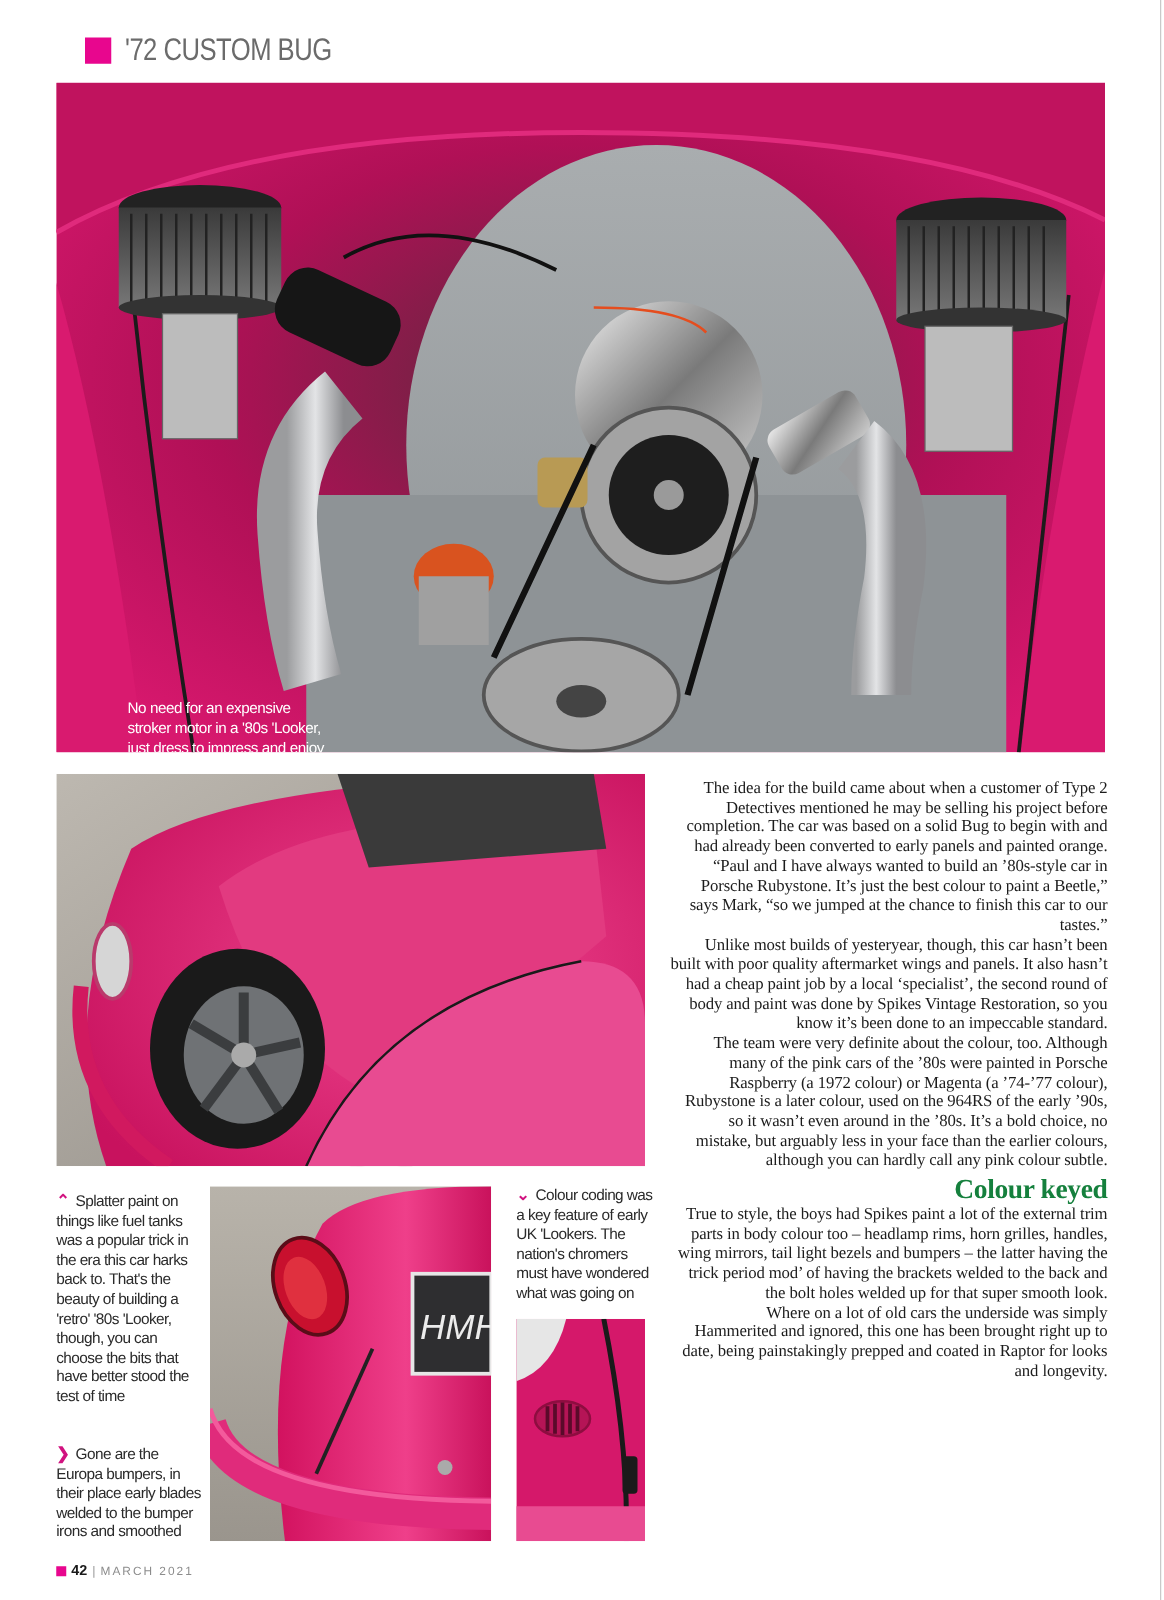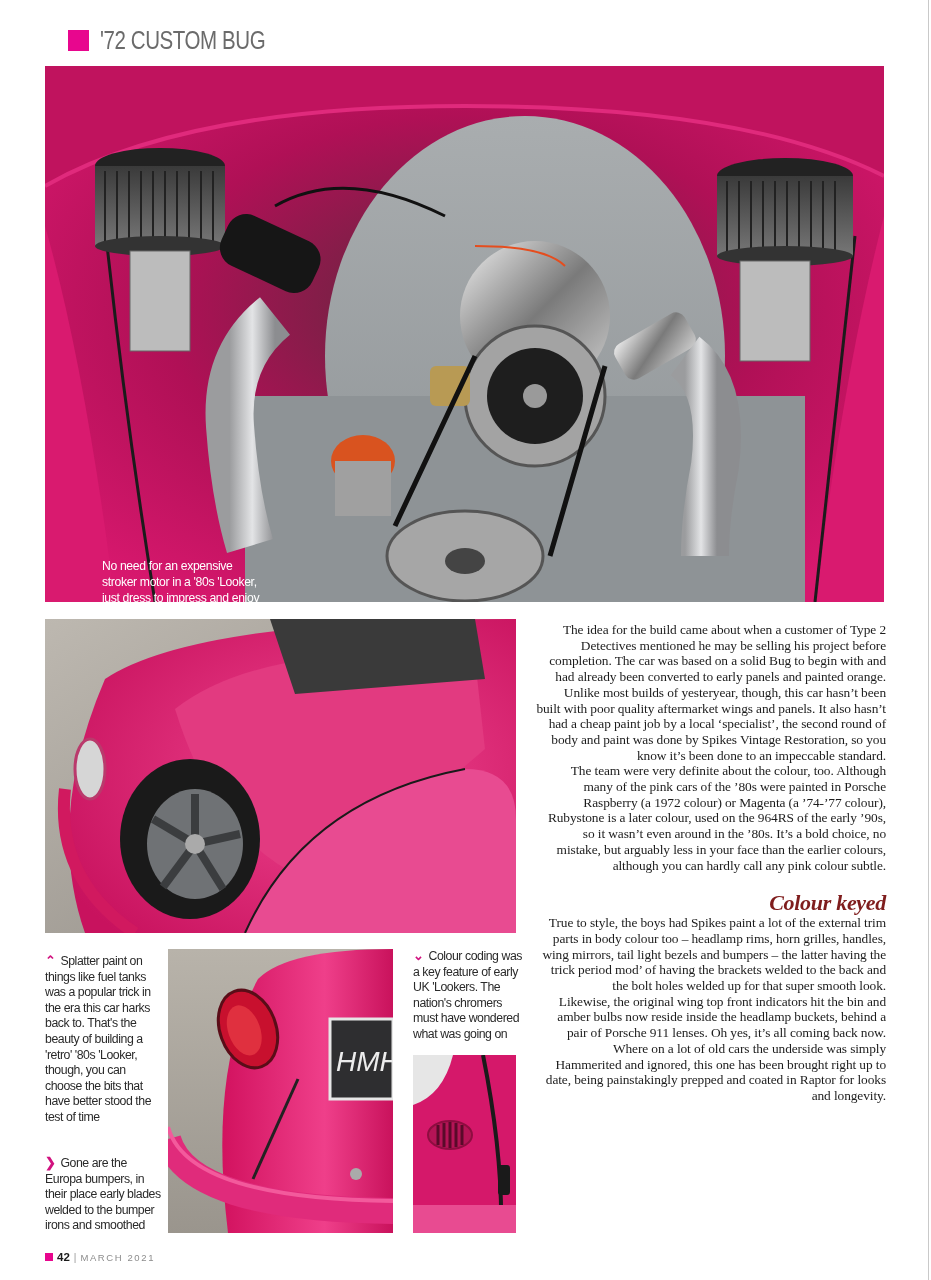--- a/index.html
+++ b/index.html
@@ -30,21 +30,21 @@
   .caption { position: absolute; font-size: 12.3px; line-height: 15.6px; color: #2a2a2a; letter-spacing: -0.45px; }
   .caption .arrow { color: #d1127f; font-weight: bold; display: inline-block; margin-right: 5px; font-size: 13px; }
   #caption-splatter { left: 45px; top: 953px; width: 120px; }
   #caption-bumpers { left: 45px; top: 1142px; width: 120px; margin-top: 13px; }
   #caption-colour-coding { left: 413px; top: 948px; width: 110px; }
 
   
   .article { position: absolute; left: 536px; top: 622px; width: 350px; font-family: "Liberation Serif", "DejaVu Serif", serif; font-size: 13.4px; line-height: 15.7px; color: #1c1c1c; letter-spacing: -0.1px; text-align: right; }
   .article p { text-indent: 9px; }
   .article p.noindent { text-indent: 0; }
-  .article h2 { font-family: "Liberation Serif", serif; font-weight: bold; font-size: 22px; line-height: 22px; color: #7f1d1d; margin-top: 19px; margin-bottom: 1px; letter-spacing: -0.3px; font-style: italic; }
+  .article h2 { font-family: "Liberation Serif", serif; font-weight: bold; font-size: 22px; line-height: 22px; color: #15803d; margin-top: 4px; margin-bottom: 1px; letter-spacing: -0.3px; }
 
   
   .footer { position: absolute; left: 45px; top: 1251px; display: flex; align-items: center; font-size: 10px; justify-content: flex-end; }
   .footer-square { width: 8px; height: 8px; background: #e8068e; margin-right: 4px; }
   .footer-page { font-weight: bold; font-size: 11.5px; color: #1a1a1a; margin-right: 4px; }
   .footer-sep { color: #9a9a9a; margin-right: 4px; }
   .footer-date { color: #8c8c8c; letter-spacing: 1.6px; font-size: 9.5px; }
 </style>
 </head>
 <body>
@@ -259,25 +259,25 @@
         <line x1="43" y1="68" x2="43" y2="92"></line>
         <line x1="49" y1="70" x2="49" y2="90"></line>
     </g>
     <rect x="85" y="110" width="12" height="30" rx="3" fill="#1a1a1a"></rect>
     <path d="M0 150 H103 V178 H0 Z" fill="#e84b91"></path>
   </svg>
 </div>
 
 <div class="article">
   <p>The idea for the build came about when a customer of Type 2 Detectives mentioned he may be selling his project before completion. The car was based on a solid Bug to begin with and had already been converted to early panels and painted orange.</p>
+  <p>“Paul and I have always wanted to build an ’80s-style car in Porsche Rubystone. It’s just the best colour to paint a Beetle,” says Mark, “so we jumped at the chance to finish this car to our tastes.”</p>
   <p>Unlike most builds of yesteryear, though, this car hasn’t been built with poor quality aftermarket wings and panels. It also hasn’t had a cheap paint job by a local ‘specialist’, the second round of body and paint was done by Spikes Vintage Restoration, so you know it’s been done to an impeccable standard.</p>
   <p>The team were very definite about the colour, too. Although many of the pink cars of the ’80s were painted in Porsche Raspberry (a 1972 colour) or Magenta (a ’74-’77 colour), Rubystone is a later colour, used on the 964RS of the early ’90s, so it wasn’t even around in the ’80s. It’s a bold choice, no mistake, but arguably less in your face than the earlier colours, although you can hardly call any pink colour subtle.</p>
   <h2>Colour keyed</h2>
   <p class="noindent">True to style, the boys had Spikes paint a lot of the external trim parts in body colour too – headlamp rims, horn grilles, handles, wing mirrors, tail light bezels and bumpers – the latter having the trick period mod’ of having the brackets welded to the back and the bolt holes welded up for that super smooth look.</p>
-  <p>Likewise, the original wing top front indicators hit the bin and amber bulbs now reside inside the headlamp buckets, behind a pair of Porsche 911 lenses. Oh yes, it’s all coming back now.</p>
   <p>Where on a lot of old cars the underside was simply Hammerited and ignored, this one has been brought right up to date, being painstakingly prepped and coated in Raptor for looks and longevity.</p>
 </div>
 
 <div class="footer">
   <div class="footer-square"></div>
   <span class="footer-page">42</span>
   <span class="footer-sep">|</span>
   <span class="footer-date">MARCH 2021</span>
 </div>
 

